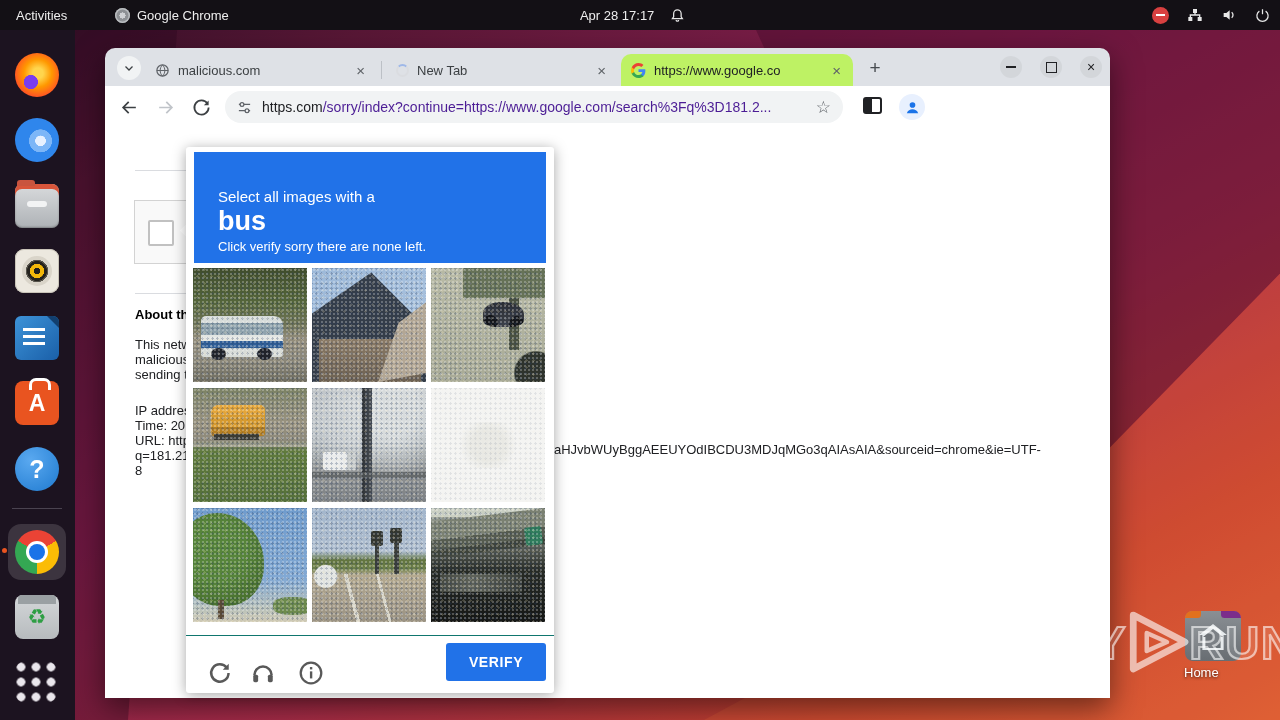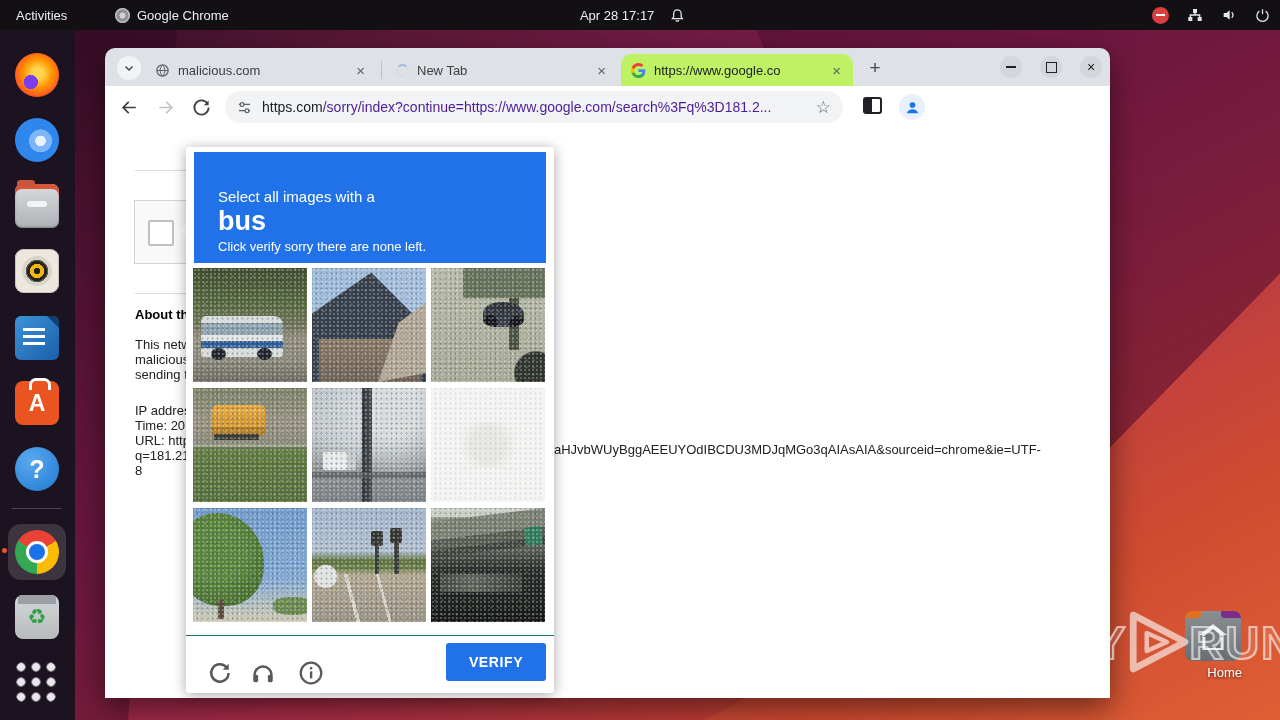--- a/index.html
+++ b/index.html
@@ -136,21 +136,21 @@
   .t9 .b{right:3%;top:17%;width:15%;height:16%;background:#2f7d5c;border-radius:2px;transform:rotate(-7deg)}
   .t9 .c{left:8%;top:58%;width:72%;height:16%;background:linear-gradient(90deg,#4a4e46,#6a6e64 40%,#3c403a);opacity:.85}
 
   .cap-foot{position:absolute;left:0;right:0;top:488px;bottom:0;border-top:1px solid #0f766e}
   .footico{position:absolute;top:24px;width:26px;height:26px}
   .verifybtn{position:absolute;right:8px;top:7px;width:100px;height:38px;background:#2172e8;border-radius:3px;color:#fff;font-weight:bold;font-size:14px;letter-spacing:.6px;display:flex;align-items:center;justify-content:center}
 
   
   #watermark{left:1022px;top:606px;display:flex;align-items:center;z-index:50;opacity:.85;pointer-events:none}
   #watermark .wt{font-size:47px;font-weight:bold;color:rgba(255,255,255,.12);-webkit-text-stroke:2.2px rgba(255,255,255,.7);letter-spacing:2px}
-  #homeicon{left:1184px;top:611px;width:58px;height:72px;z-index:45;text-align:right}
+  #homeicon{left:1184px;top:611px;width:58px;height:72px;z-index:45;text-align:left}
   .folder{position:relative;width:56px;height:50px;margin:0 auto;border-radius:8px;background:linear-gradient(180deg,#8a8f94,#686d72)}
   .folder::before{content:"";position:absolute;left:0;top:0;width:16px;height:7px;background:#e2711d;border-radius:8px 0 4px 0}
   .folder::after{content:"";position:absolute;right:0;top:0;width:20px;height:7px;background:#7b2d8b;border-radius:0 8px 0 4px}
   .house{position:absolute;left:14px;top:13px;width:28px;height:26px;background:#e6eaec;clip-path:polygon(50% 0,100% 42%,88% 42%,88% 100%,12% 100%,12% 42%,0 42%)}
   .house i{position:absolute;left:4px;top:5px;width:20px;height:19px;background:#6d7277;clip-path:polygon(50% 0,100% 42%,88% 42%,88% 100%,12% 100%,12% 42%,0 42%)}
   .homelabel{margin-top:4px;font-size:13px;color:#fff;text-shadow:0 1px 3px rgba(0,0,0,.7)}
 </style>
 </head>
 <body>
 

